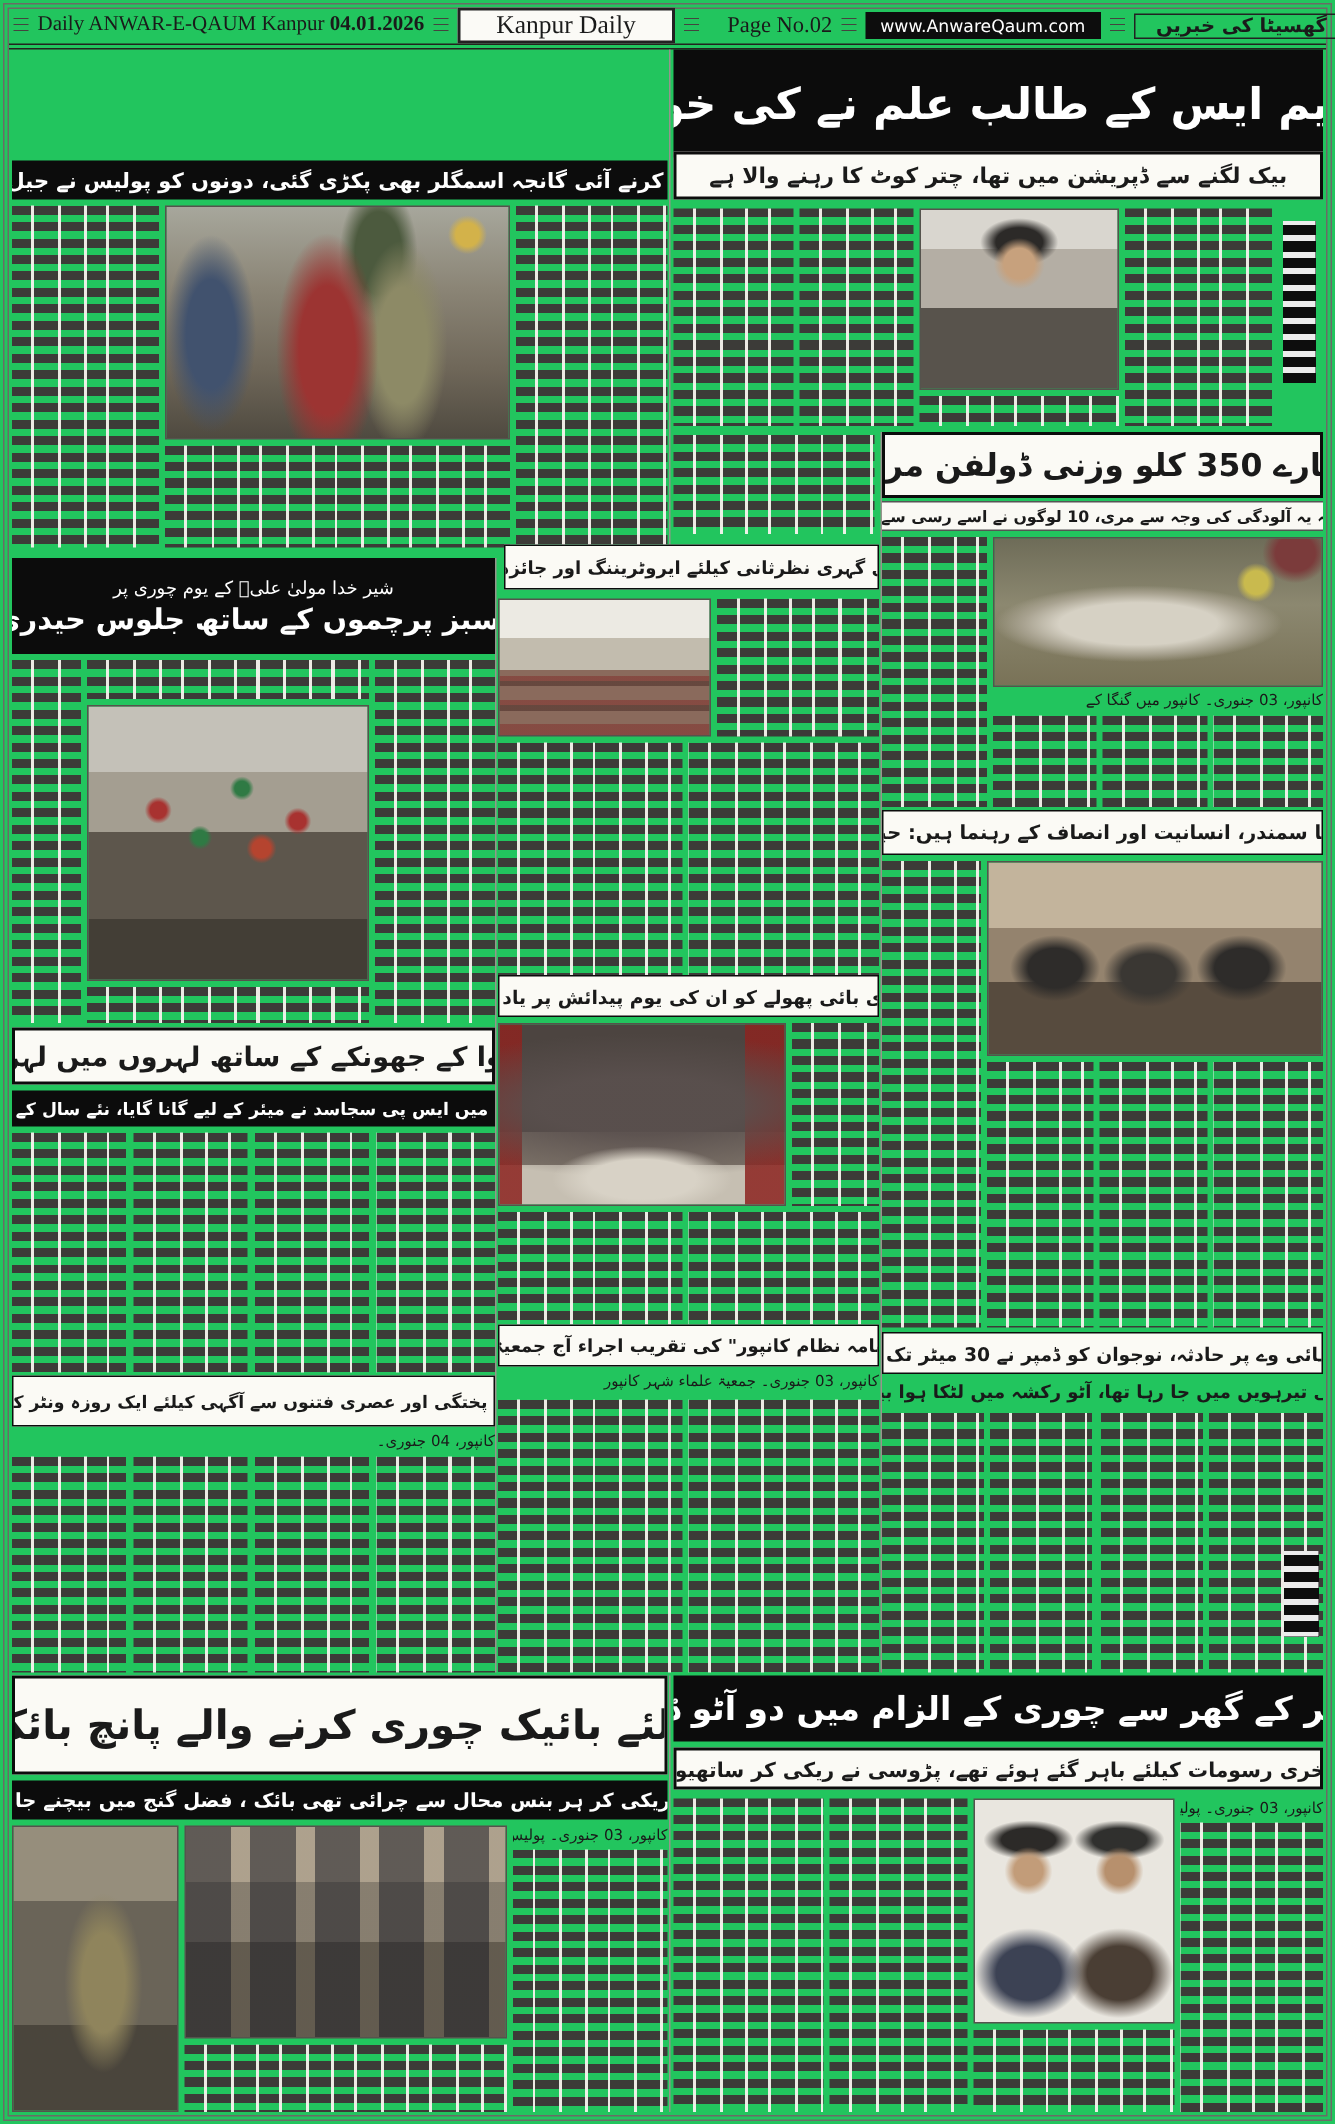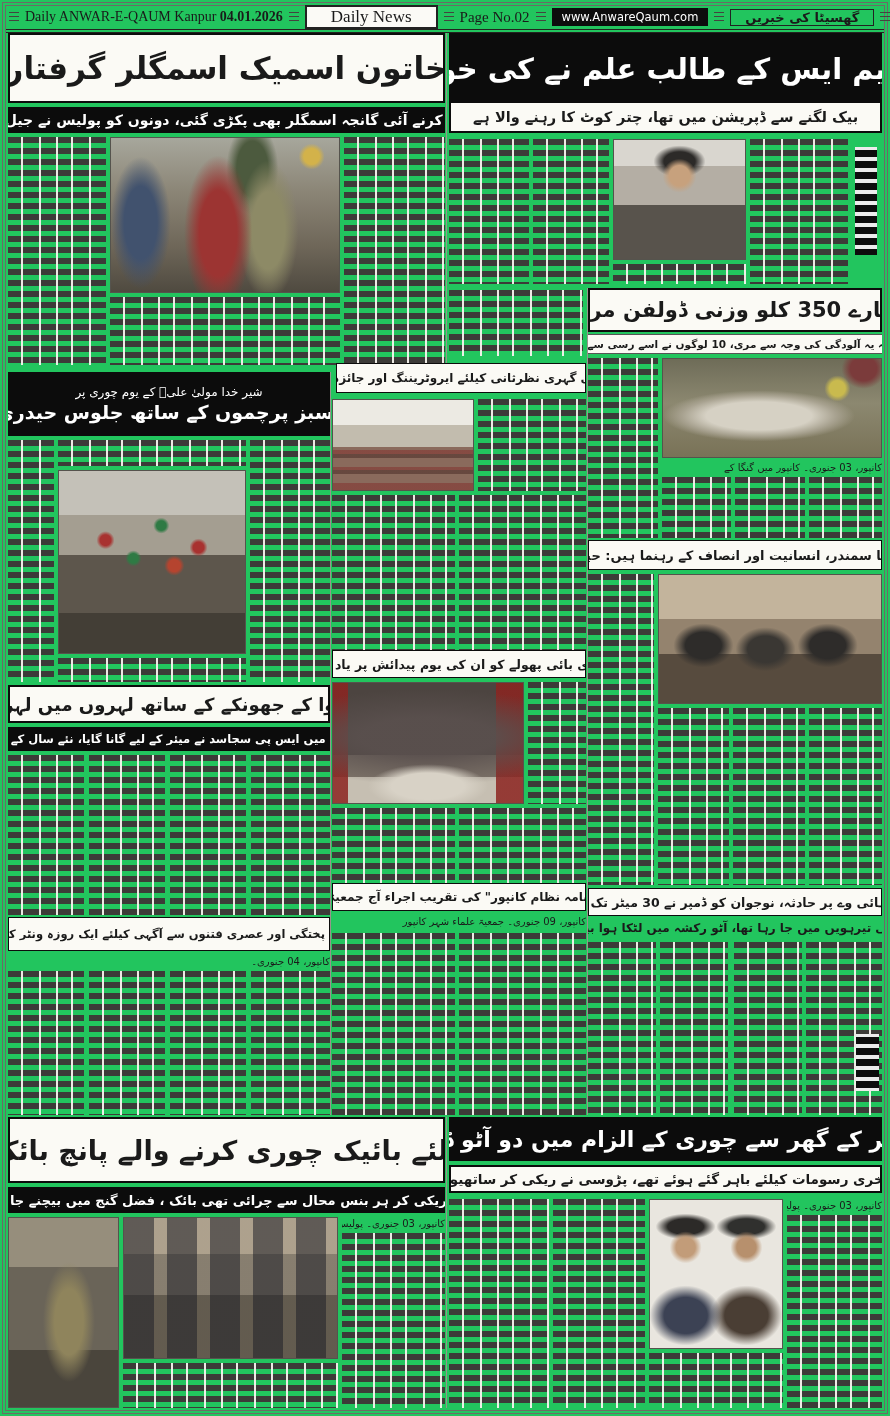--- a/index.html
+++ b/index.html
@@ -10,21 +10,21 @@
   #frame2{inset:5px;}
 
   
   #hdr{position:absolute;left:9px;right:9px;top:6px;height:22px;display:flex;align-items:center;gap:6px;}
   .sep{height:11px;flex:1 1 auto;min-width:10px;
        background:repeating-linear-gradient(180deg,#44443f 0 1px,transparent 1px 4px);}
   .hl{font-family:"Liberation Serif",serif;font-size:14px;white-space:nowrap;}
   .hl b{font-size:14px;}
   .knbox{border:2px solid #222;padding:0 24px;font-family:"Liberation Serif",serif;
          font-size:17px;white-space:nowrap;background:#fbfaf6;}
-  .pgno{font-family:"Liberation Serif",serif;font-size:15px;white-space:nowrap;}
+  .pgno{font-family:"Liberation Serif",serif;font-size:15px;white-space:nowrap;margin-left:13px;}
   .site{background:#0d0d0d;color:#fff;font-size:11.5px;padding:2px 10px;white-space:nowrap;}
   .ubox{border:1.5px solid #222;padding:0 14px;font-weight:bold;font-size:13px;direction:rtl;white-space:nowrap;}
   #rule{position:absolute;left:6px;right:6px;top:29px;height:2px;border-top:1px solid #23231f;border-bottom:1px solid #23231f;}
 
   
   .art{position:absolute;}
   .abs{position:absolute;box-sizing:border-box;}
   .hbox{box-sizing:border-box;border:2px solid #0c0c0c;background:#fbfaf5;display:flex;align-items:center;
         justify-content:center;text-align:center;font-weight:bold;direction:rtl;overflow:hidden;white-space:nowrap;}
   .hblk{box-sizing:border-box;background:#0c0c0c;color:#fff;display:flex;align-items:center;
@@ -106,39 +106,38 @@
   <div class="frame" id="frame1"></div>
   <div class="frame" id="frame2"></div>
 
   <div id="hdr">
     <div class="sep" style="max-width:14px"></div>
     <div class="hl">
       <span>Daily ANWAR-E-QAUM Kanpur</span>
       <b>04.01.2026</b>
     </div>
     <div class="sep"></div>
-    <div class="knbox">Daily News</div>
+    <div class="knbox">Kanpur Daily</div>
     <div class="sep"></div>
     <div class="pgno">Page No.02</div>
     <div class="sep" style="max-width:26px"></div>
     <div class="site">www.AnwareQaum.com</div>
     <div class="sep" style="max-width:16px"></div>
     <div class="ubox">گھسیٹا کی خبریں</div>
     <div class="sep" style="max-width:16px"></div>
 
   </div>
   <div id="rule"></div>
 
   <div class="vr" style="left:446px;top:33px;height:333px"></div>
   <div class="vr" style="left:330px;top:372px;height:743px"></div>
   <div class="vr" style="left:587px;top:288px;height:827px"></div>
   <div class="vr" style="left:446px;top:1117px;height:291px"></div>
 
   <div class="art" style="left:8px;top:33px;width:437px;height:334px">
-    <div class="hbox abs" style="left:0;top:0;width:437px;height:70px;font-size:31px">خاتون اسمیک اسمگلر گرفتار</div>
     <div class="hblk abs" style="left:0;top:74px;width:437px;height:26px;font-size:14px">پیروی کرنے آئی گانجہ اسمگلر بھی پکڑی گئی،  دونوں کو پولیس نے جیل بھیجا</div>
     <div class="tx abs" style="left:0;top:104px;width:98px;height:228px"></div>
     <div class="ph ph-arrest abs" style="left:102px;top:104px;width:230px;height:156px"></div>
     <div class="tx abs" style="left:102px;top:264px;width:230px;height:68px"></div>
     <div class="tx abs" style="left:336px;top:104px;width:101px;height:228px"></div>
   </div>
 
   <div class="art" style="left:449px;top:33px;width:433px;height:253px">
     <div class="hblk abs" style="left:0;top:0;width:433px;height:72px;font-size:29px">بی اے ایم ایس کے طالب علم نے کی خودکشی</div>
     <div class="hbox abs" style="left:0;top:68px;width:433px;height:32px;font-size:14.5px">بیک لگنے سے ڈپریشن میں تھا، چتر کوٹ کا رہنے والا ہے</div>
@@ -193,21 +192,21 @@
   <div class="art" style="left:332px;top:650px;width:254px;height:233px">
     <div class="hbox abs" style="left:0;top:0;width:254px;height:28px;font-size:12.5px;border-width:1.5px">ساوتری بائی پھولے کو ان کی یوم پیدائش پر یاد کیا گیا</div>
     <div class="ph ph-event abs" style="left:0;top:32px;width:192px;height:122px"></div>
     <div class="tx abs" style="left:196px;top:32px;width:58px;height:122px"></div>
     <div class="tx abs" style="left:0;top:158px;width:123px;height:75px"></div>
     <div class="tx abs" style="left:127px;top:158px;width:127px;height:75px"></div>
   </div>
 
   <div class="art" style="left:332px;top:883px;width:254px;height:232px">
     <div class="hbox abs" style="left:0;top:0;width:254px;height:28px;font-size:12px;border-width:1.5px">"وفیات ماہنامہ نظام کانپور" کی تقریب اجراء آج جمعیۃ بلڈنگ میں</div>
-    <div class="cap abs" style="left:0;top:32px;width:254px;height:14px;text-align:right">کانپور، 09 جنوری۔ جمعیۃ علماء شہر کانپور</div>
+    <div class="cap abs" style="left:0;top:32px;width:254px;height:14px;text-align:right">کانپور، 03 جنوری۔ جمعیۃ علماء شہر کانپور</div>
     <div class="tx abs" style="left:0;top:50px;width:123px;height:182px"></div>
     <div class="tx abs" style="left:127px;top:50px;width:127px;height:182px"></div>
   </div>
 
   <div class="art" style="left:8px;top:372px;width:322px;height:310px">
     <div class="hblk abs" style="left:0;top:0;width:322px;height:64px;flex-direction:column;gap:2px">
       <span style="font-size:12px;font-weight:normal">شیر خدا مولیٰ علیؑ کے یوم چوری پر</span>
       <span style="font-size:19px">سرخ اور سبز پرچموں کے ساتھ جلوس حیدری نکالا گیا</span>
     </div>
     <div class="tx abs" style="left:0;top:68px;width:46px;height:242px"></div>

